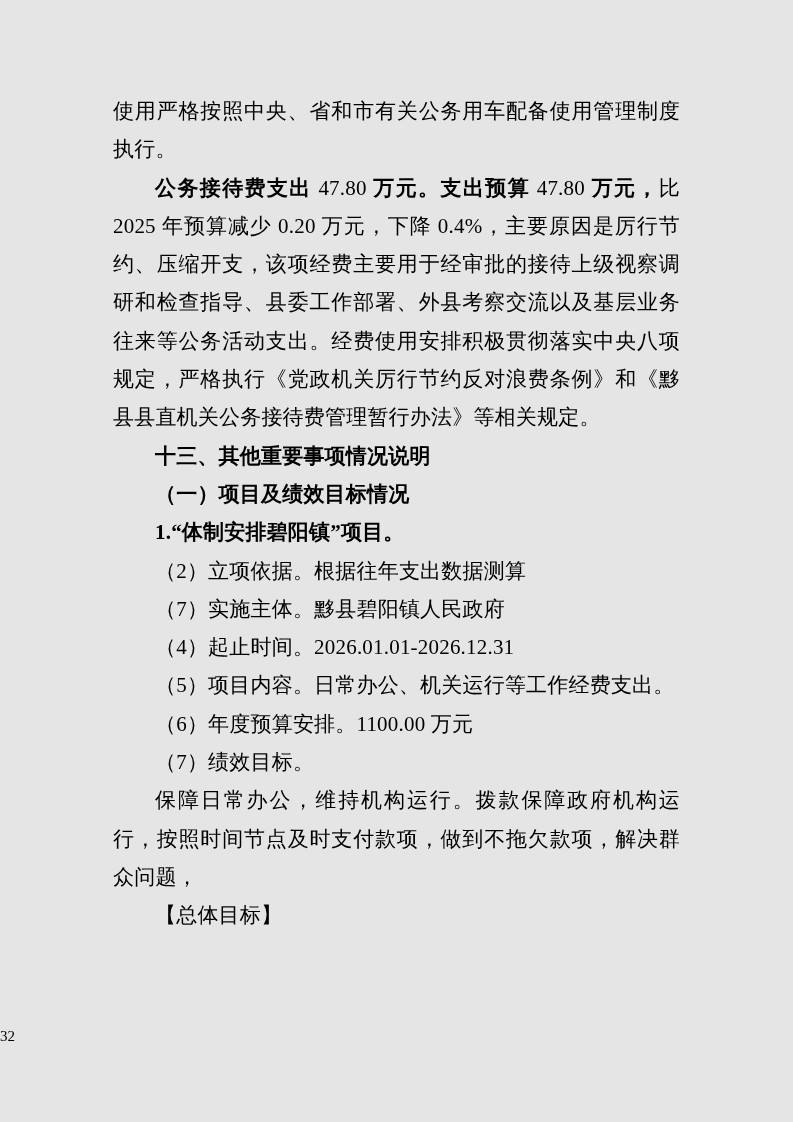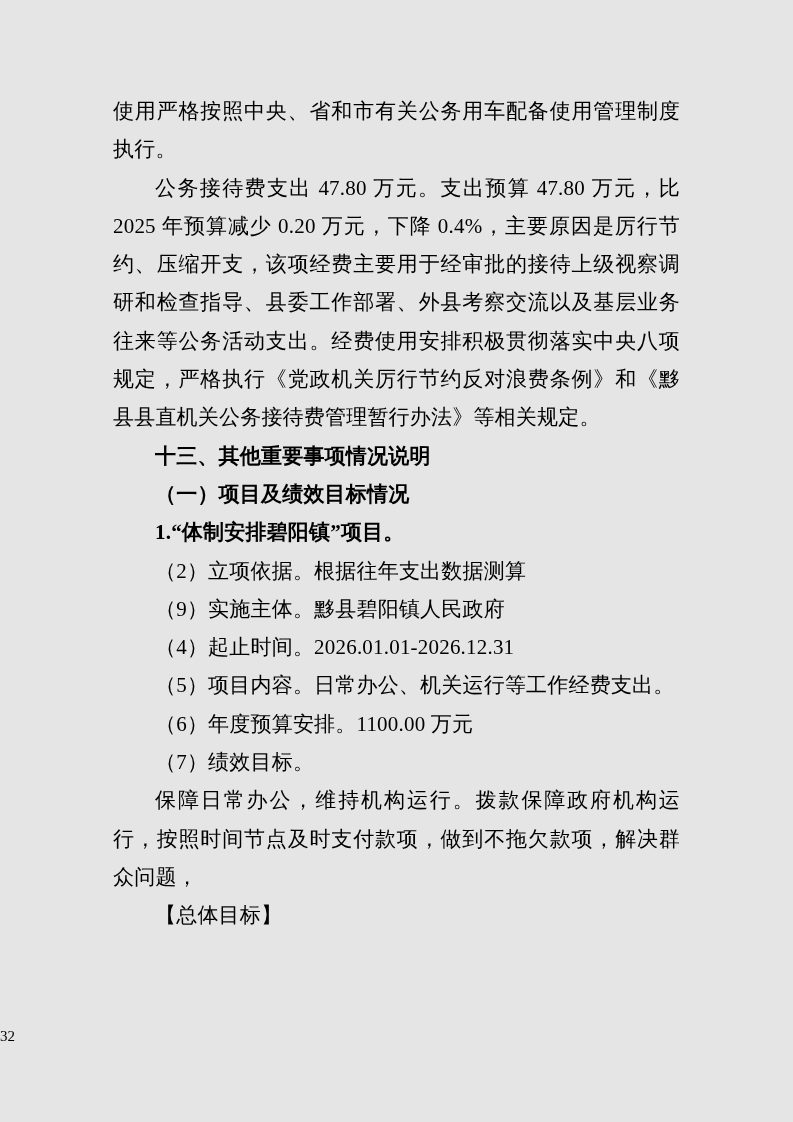--- a/index.html
+++ b/index.html
@@ -25,21 +25,21 @@
   .para {
     margin: 0;
     font-size: 21px;
     line-height: 38.3px;
     text-align: justify;
     text-justify: inter-ideograph;
     letter-spacing: 0.2px;
   }
   .indent { text-indent: 2em; }
   .bold { font-weight: bold; }
-  b { font-weight: normal; }
+  b { font-weight: bold; }
   .page-number {
     position: absolute;
     top: 1026px;
     left: 0;
     width: 100%;
     font-size: 15px;
     line-height: 20px;
   }
 </style>
 </head>
@@ -56,21 +56,21 @@
 
     <p class="para indent bold">十三、其他重要事项情况说明</p>
 
     <p class="para indent bold">（一）项目及绩效目标情况</p>
 
     <p class="para indent bold">1.“体制安排碧阳镇”项目。</p>
 
 
     <p class="para indent">（2）立项依据。根据往年支出数据测算</p>
 
-    <p class="para indent">（9）实施主体。黟县碧阳镇人民政府</p>
+    <p class="para indent">（7）实施主体。黟县碧阳镇人民政府</p>
 
     <p class="para indent">（4）起止时间。2026.01.01-2026.12.31</p>
 
     <p class="para indent">（5）项目内容。日常办公、机关运行等工作经费支出。</p>
 
     <p class="para indent">（6）年度预算安排。1100.00 万元</p>
 
     <p class="para indent">（7）绩效目标。</p>
 
     <p class="para indent">保障日常办公，维持机构运行。拨款保障政府机构运行，按照时间节点及时支付款项，做到不拖欠款项，解决群众问题，</p>

